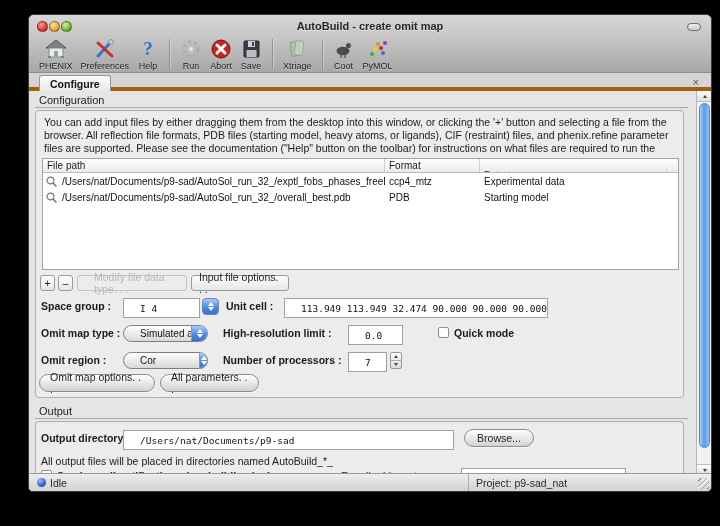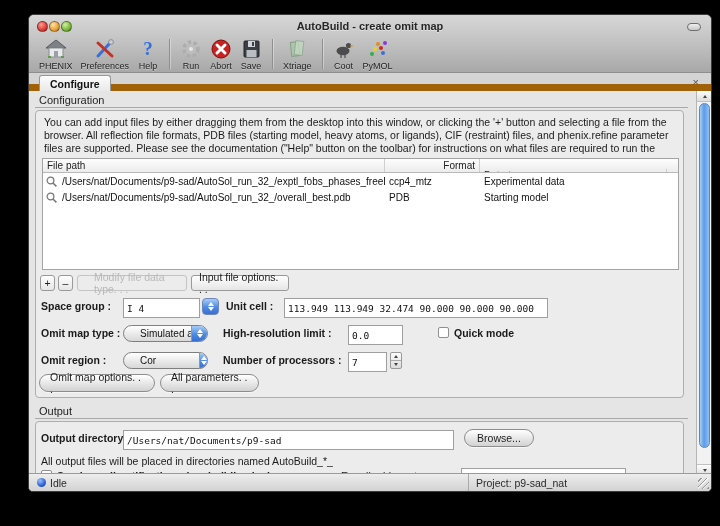--- a/index.html
+++ b/index.html
@@ -23,61 +23,61 @@
              border:1px solid #6e6e6e; background:linear-gradient(#efefef,#c9c9c9); }
   .toolbar { display:flex; align-items:flex-end; height:35px; padding:0 0 2px 6px; }
   .tbitem { display:flex; flex-direction:column; align-items:center; justify-content:flex-end;
             padding:0 4px; cursor:default; }
   .tbicon { height:22px; display:flex; align-items:center; justify-content:center; }
   .tblabel { font-size:9px; color:#1e1e1e; margin-top:1px; text-shadow:0 1px 0 rgba(255,255,255,.4); }
   .tbsep { width:1px; height:30px; background:#8f8f8f; margin:0 6px 2px 6px;
            box-shadow:1px 0 0 rgba(255,255,255,.35); }
 
   
-  .tabstrip { height:18px; background:#d4d4d4; border-bottom:7px solid #a16207; position:relative; }
+  .tabstrip { height:18px; background:#d4d4d4; border-bottom:4px solid #a16207; position:relative; }
   .tab { position:absolute; left:10px; top:2px; height:16px; padding:0 10px; font-size:10.5px;
          font-weight:bold; color:#111; background:linear-gradient(#fcfcfc,#e9e9e9);
          border:1px solid #979797; border-bottom:none; border-radius:3px 3px 0 0;
          display:flex; align-items:center; }
   .tabclose { position:absolute; right:12px; top:2px; font-size:11px; color:#555; line-height:14px; }
 
   
   .content { position:relative; height:384px; background:#e5e5e5; }
   .scrollcontent { position:absolute; left:1px; top:0; width:666px; height:384px; overflow:hidden; }
   .sectitle { position:absolute; left:9px; font-size:11px; color:#222; }
   .secline { position:absolute; left:5px; right:8px; height:1px; background:#a9a9a9; }
   .groupbox { position:absolute; background:#ececec; border:1px solid #aeaeae; border-radius:4px; }
   .instr { position:absolute; left:8px; top:5px; width:632px; font-size:10.5px; line-height:13px; color:#1b1b1b; }
 
   
   .ftable { position:absolute; left:6px; top:47px; width:637px; height:112px; background:#fff;
             border:1px solid #a3a3a3; font-size:10px; color:#111; }
   .thead { display:flex; height:14px; background:linear-gradient(#fdfdfd,#ececec);
            border-bottom:1px solid #b9b9b9; }
   .th { padding:1px 4px; border-right:1px solid #cfcfcf; color:#222; overflow:hidden; white-space:nowrap; }
-  .c-path { width:342px; } .c-fmt { width:95px;text-align:right; } .c-type { width:187px;margin-top:10px; } .c-x { flex:1; border-right:none; }
+  .c-path { width:342px; } .c-fmt { width:95px; } .c-type { width:187px;margin-top:10px; } .c-x { flex:1; border-right:none; }
   .frow { display:flex; height:16px; align-items:center; white-space:nowrap; }
   .frow .cell { padding:0 4px; overflow:hidden; }
   .mag { width:13px; height:13px; margin-left:2px; flex:0 0 auto; }
   .frow .p { width:327px; } .frow .f { width:95px; } .frow .t { width:187px; }
 
   
   .sqbtn { position:absolute; height:16px; background:linear-gradient(#fefefe,#e6e6e6);
            border:1px solid #9a9a9a; border-radius:3px; font-size:10.5px; color:#1d1d1d;
            display:flex; align-items:center; justify-content:center; padding:0 7px; }
   .sqbtn.disabled { color:#b8b8b8; border-color:#c4c4c4; background:#ececec; }
   .pill { position:absolute; height:18px; background:linear-gradient(#ffffff,#e8e8e8 50%,#d2d2d2);
           border:1px solid #8d8d8d; border-radius:9px; font-size:10.5px; color:#1d1d1d;
           display:flex; align-items:center; justify-content:center; padding:0 10px;
           box-shadow:0 1px 0 rgba(255,255,255,.6); }
   .lbl { position:absolute; font-size:10.5px; font-weight:bold; color:#1a1a1a; white-space:nowrap; }
   .lbl.plain { font-weight:normal; }
   .tfield { position:absolute; height:20px; background:#fff; border:1px solid #9f9f9f;
             font-family:"DejaVu Sans Mono", monospace; font-size:9.5px; color:#111;
-            display:flex; align-items:center; padding:0 3px; white-space:nowrap; overflow:hidden; }
+            display:flex; align-items:center; padding:0 16px; white-space:nowrap; overflow:hidden; }
   .popup { position:absolute; height:17px; border:1px solid #7f7f7f; border-radius:8.5px;
            background:linear-gradient(#ffffff,#e9e9e9 55%,#d8d8d8); display:flex; align-items:center;
            font-size:10px; color:#111; overflow:hidden; }
   .popup .ptext { flex:1; padding:0 16px; white-space:nowrap; overflow:hidden; }
   .popcap { width:16px; align-self:stretch; background:linear-gradient(#a8ccf8,#4d8ae4 55%,#3a6fd0);
             border-left:1px solid #6f9fd8; display:flex; flex-direction:column;
             align-items:center; justify-content:center; gap:1px; }
   .arr-up   { width:0; height:0; border-left:3px solid transparent; border-right:3px solid transparent; border-bottom:4px solid #fff; }
   .arr-down { width:0; height:0; border-left:3px solid transparent; border-right:3px solid transparent; border-top:4px solid #fff; }
   .bstepper { position:absolute; width:17px; height:17px; border-radius:4px; border:1px solid #6f87b8;

